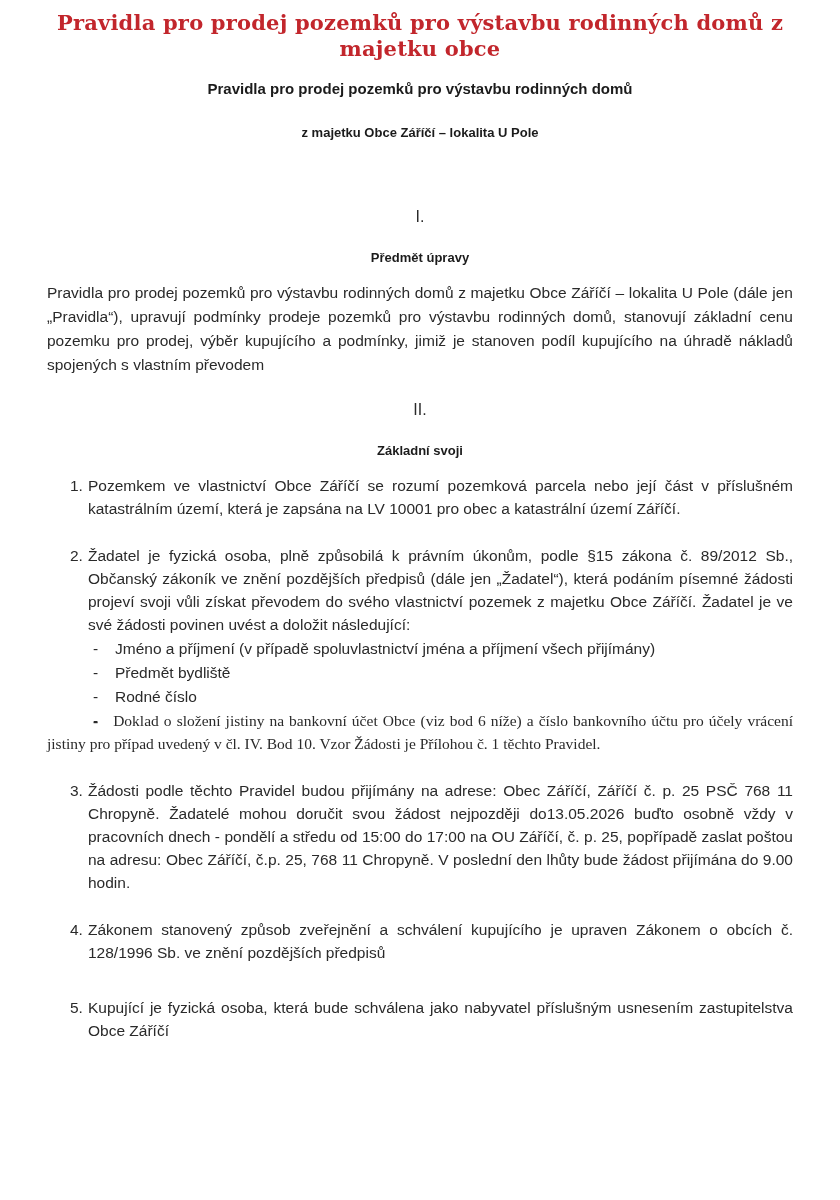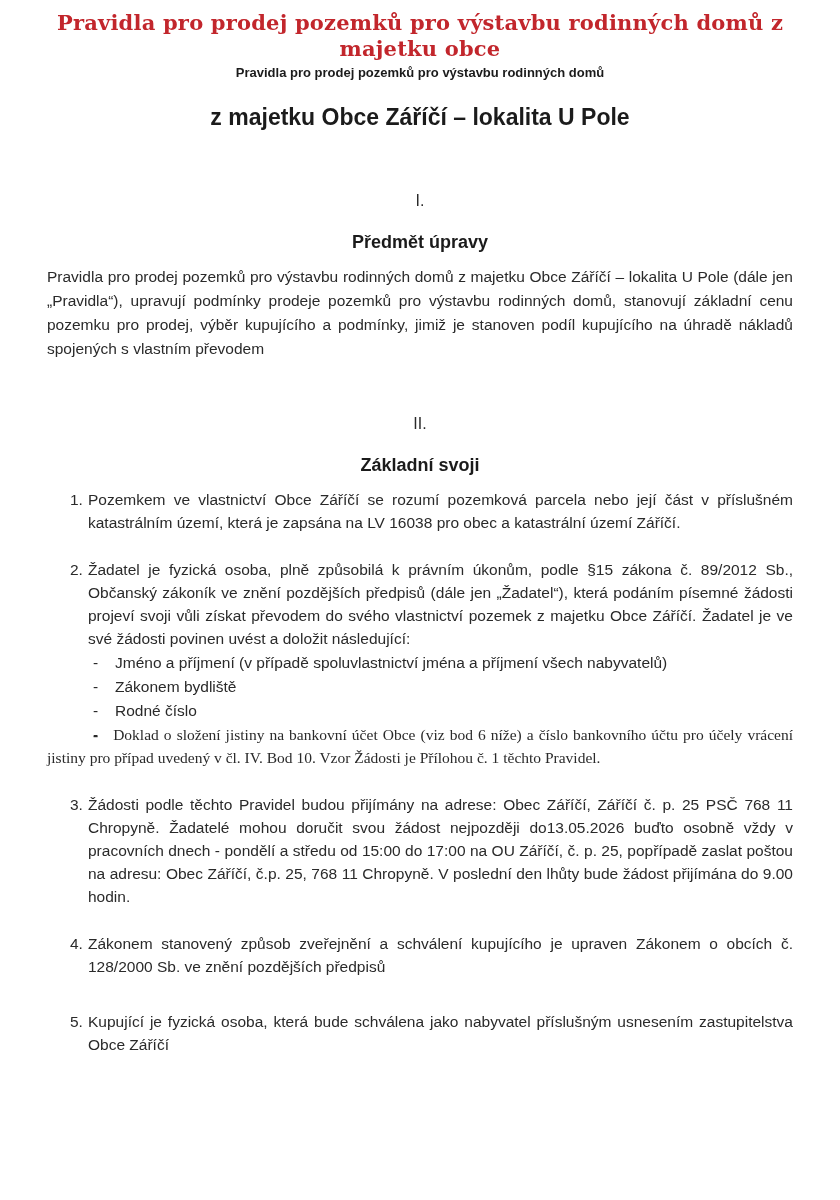--- a/index.html
+++ b/index.html
@@ -18,49 +18,49 @@
     font-weight: bold;
     font-size: 21px;
     line-height: 26px;
     color: #c2262c;
     text-align: center;
     letter-spacing: 0.2px;
   }
   .rt-line { display: block; }
 
   .doc-title {
-    font-size: 13px;
+    font-size: 15px;
     line-height: 22px;
     font-weight: bold;
     text-align: center;
     color: #1b1b1b;
-    margin-top: 0;
+    margin-top: 16px;
   }
   .doc-subtitle {
-    font-size: 23px;
+    font-size: 13px;
     line-height: 22px;
     font-weight: bold;
     text-align: center;
     color: #1b1b1b;
     margin-top: 22px;
   }
 
   .numeral {
     text-align: center;
     font-size: 16px;
     line-height: 21px;
     color: #2a2a2a;
   }
   .numeral-1 { margin-top: 62px; }
-  .numeral-2 { margin-top: 52px; }
+  .numeral-2 { margin-top: 22px; }
 
   .sec-heading {
     text-align: center;
     font-weight: bold;
-    font-size: 18px;
+    font-size: 13px;
     line-height: 22px;
     color: #1b1b1b;
     margin-top: 20px;
   }
 
   .body-par {
     margin-top: 12px;
     font-size: 15.5px;
     line-height: 24px;
     text-align: justify;
@@ -111,34 +111,34 @@
   <h3 class="sec-heading">Předmět úpravy</h3>
   <p class="body-par">Pravidla pro prodej pozemků pro výstavbu rodinných domů z majetku Obce Záříčí – lokalita U Pole (dále jen „Pravidla“), upravují podmínky prodeje pozemků pro výstavbu rodinných domů, stanovují základní cenu pozemku pro prodej, výběr kupujícího a podmínky, jimiž je stanoven podíl kupujícího na úhradě nákladů spojených s vlastním převodem</p>
 
   <div class="numeral numeral-2">II.</div>
   <h3 class="sec-heading">Základní svoji</h3>
 
   <div class="items">
 
     <div class="item">
       <span class="item-num">1.</span>
-      <span>Pozemkem ve vlastnictví Obce Záříčí se rozumí pozemková parcela nebo její část v příslušném katastrálním území, která je zapsána na LV 16038 pro obec a katastrální území Záříčí.</span>
+      <span>Pozemkem ve vlastnictví Obce Záříčí se rozumí pozemková parcela nebo její část v příslušném katastrálním území, která je zapsána na LV 10001 pro obec a katastrální území Záříčí.</span>
     </div>
 
     <div class="item">
       <span class="item-num">2.</span>
       <span>Žadatel je fyzická osoba, plně způsobilá k právním úkonům, podle §15 zákona č. 89/2012 Sb., Občanský zákoník ve znění pozdějších předpisů (dále jen „Žadatel“), která podáním písemné žádosti projeví svoji vůli získat převodem do svého vlastnictví pozemek z majetku Obce Záříčí. Žadatel je ve své žádosti povinen uvést a doložit následující:</span>
       <div class="bullets">
         <div class="bullet">
           <span class="bullet-dash">-</span>
-          <span>Jméno a příjmení (v případě spoluvlastnictví jména a příjmení všech nabyvatelů)</span>
+          <span>Jméno a příjmení (v případě spoluvlastnictví jména a příjmení všech přijímány)</span>
         </div>
         <div class="bullet">
           <span class="bullet-dash">-</span>
-          <span>Zákonem bydliště</span>
+          <span>Předmět bydliště</span>
         </div>
         <div class="bullet">
           <span class="bullet-dash">-</span>
           <span>Rodné číslo</span>
         </div>
         <div class="bullet">
           <span class="bullet-dash">-</span>
         </div>
       </div>
       <p class="hanging">
@@ -146,21 +146,21 @@
       </p>
     </div>
 
     <div class="item">
       <span class="item-num">3.</span>
       <span>Žádosti podle těchto Pravidel budou přijímány na adrese: Obec Záříčí, Záříčí č. p. 25 PSČ 768 11 Chropyně. Žadatelé mohou doručit svou žádost nejpozději do13.05.2026 buďto osobně vždy v pracovních dnech - pondělí a středu od 15:00 do 17:00 na OU Záříčí, č. p. 25, popřípadě zaslat poštou na adresu: Obec Záříčí, č.p. 25, 768 11 Chropyně. V poslední den lhůty bude žádost přijímána do 9.00 hodin.</span>
     </div>
 
     <div class="item">
       <span class="item-num">4.</span>
-      <span>Zákonem stanovený způsob zveřejnění a schválení kupujícího je upraven Zákonem o obcích č. 128/2000 Sb. ve znění pozdějších předpisů</span>
+      <span>Zákonem stanovený způsob zveřejnění a schválení kupujícího je upraven Zákonem o obcích č. 128/1996 Sb. ve znění pozdějších předpisů</span>
     </div>
 
     <div class="item item-gap-lg">
       <span class="item-num">5.</span>
       <span>Kupující je fyzická osoba, která bude schválena jako nabyvatel příslušným usnesením zastupitelstva Obce Záříčí</span>
     </div>
 
   </div>
 </div>
 

